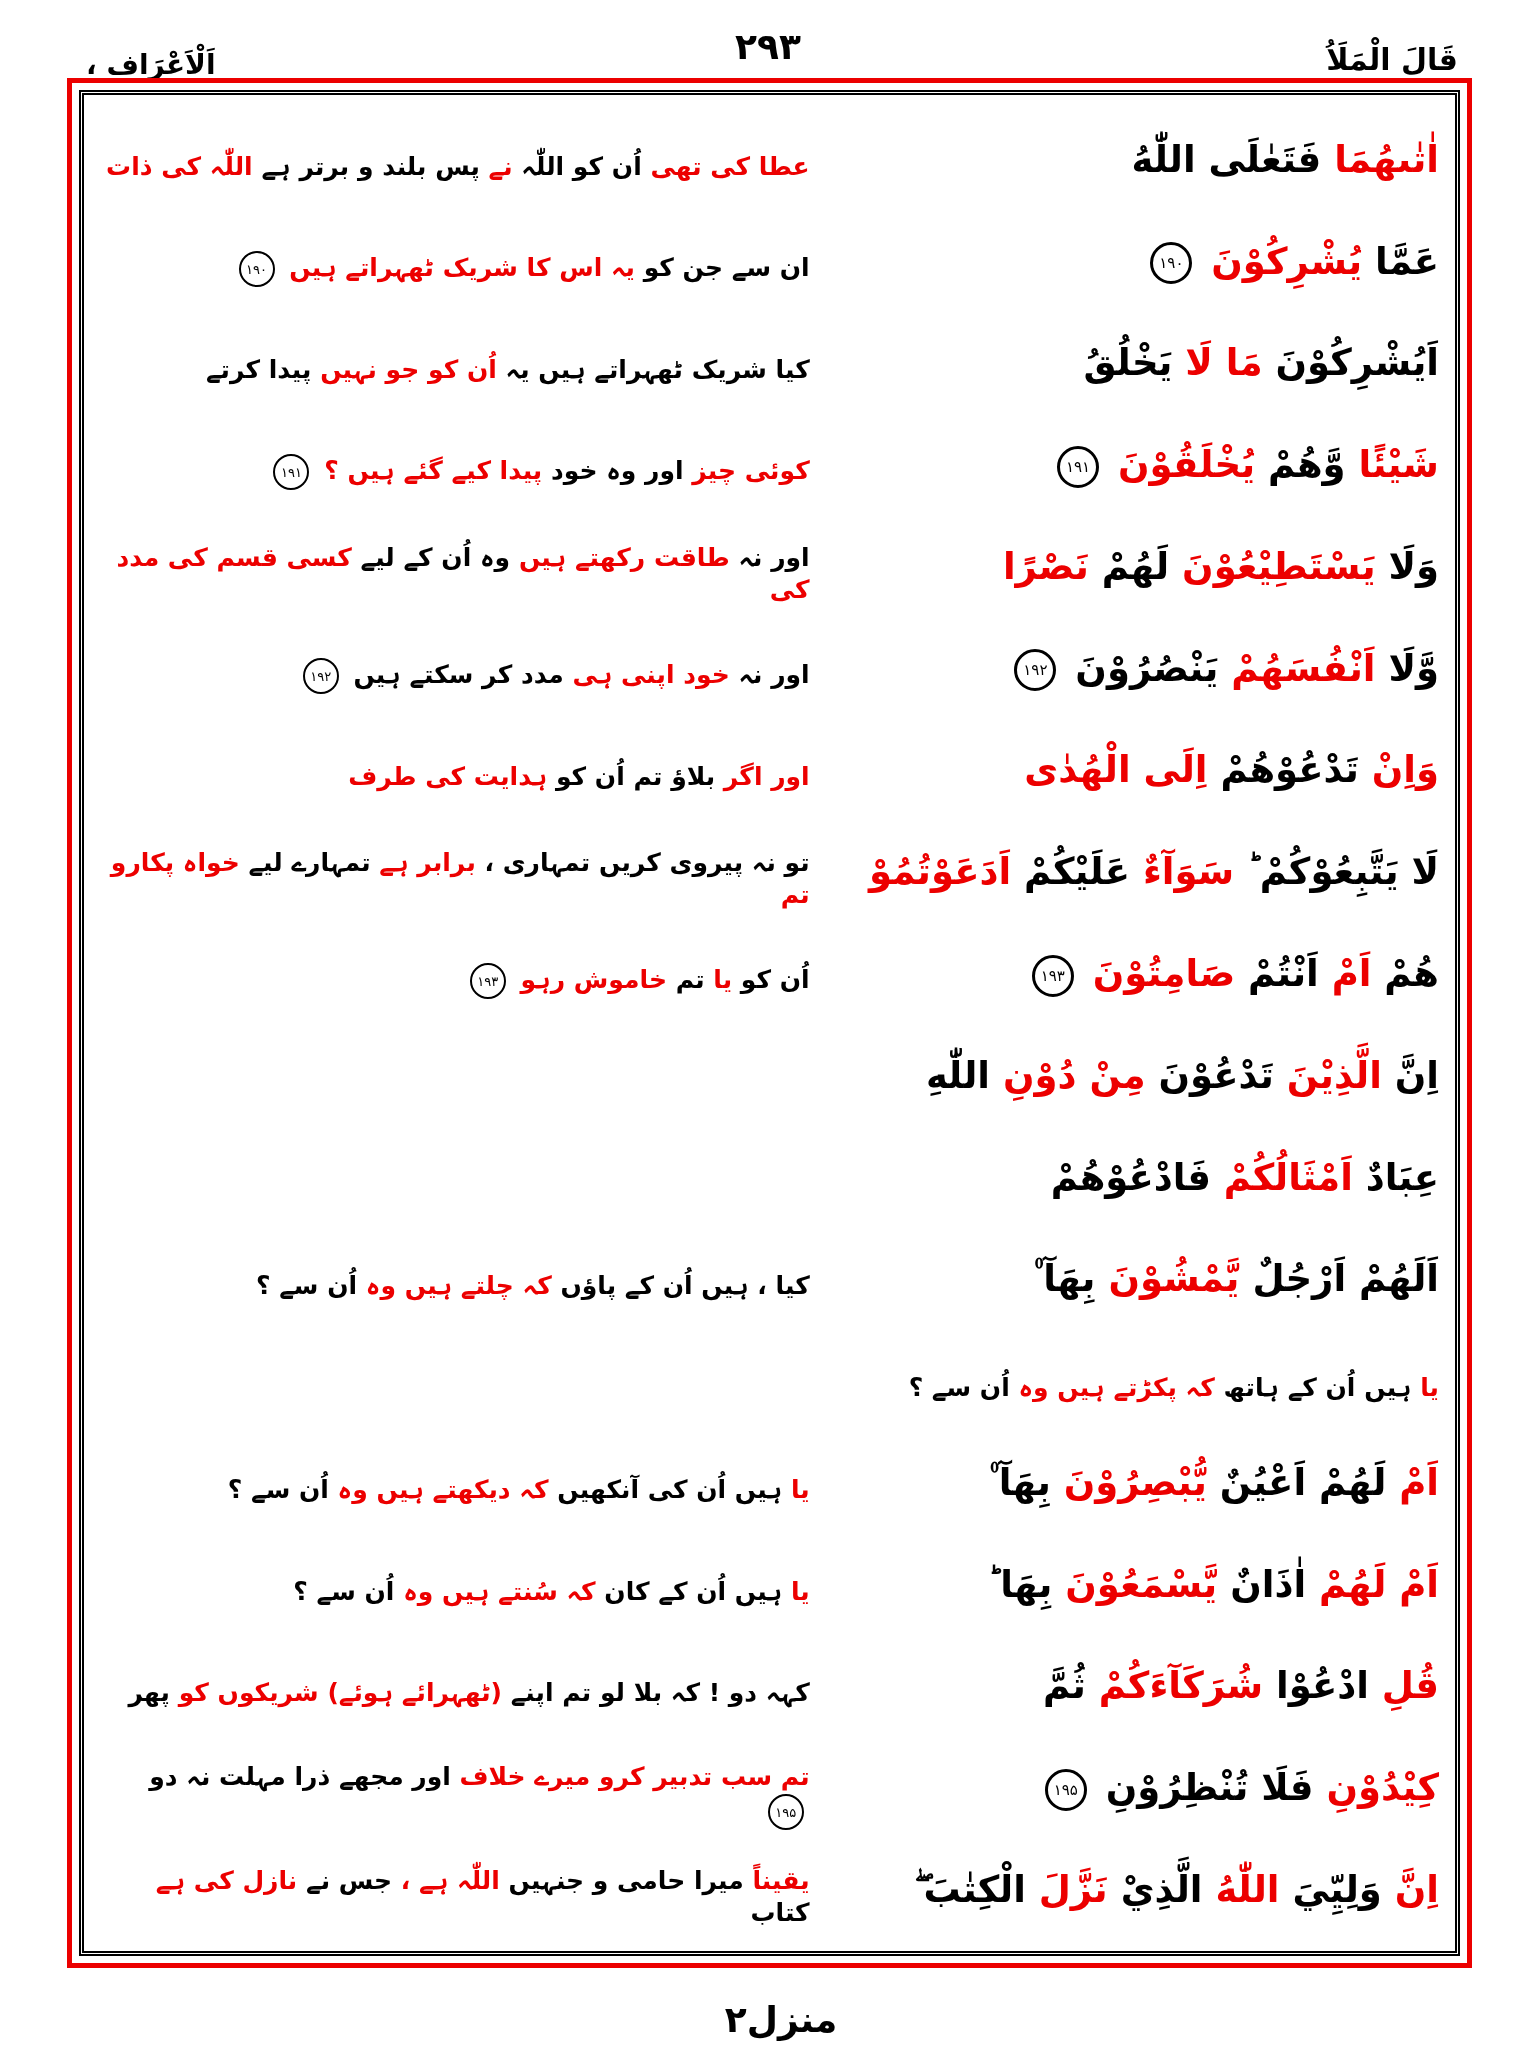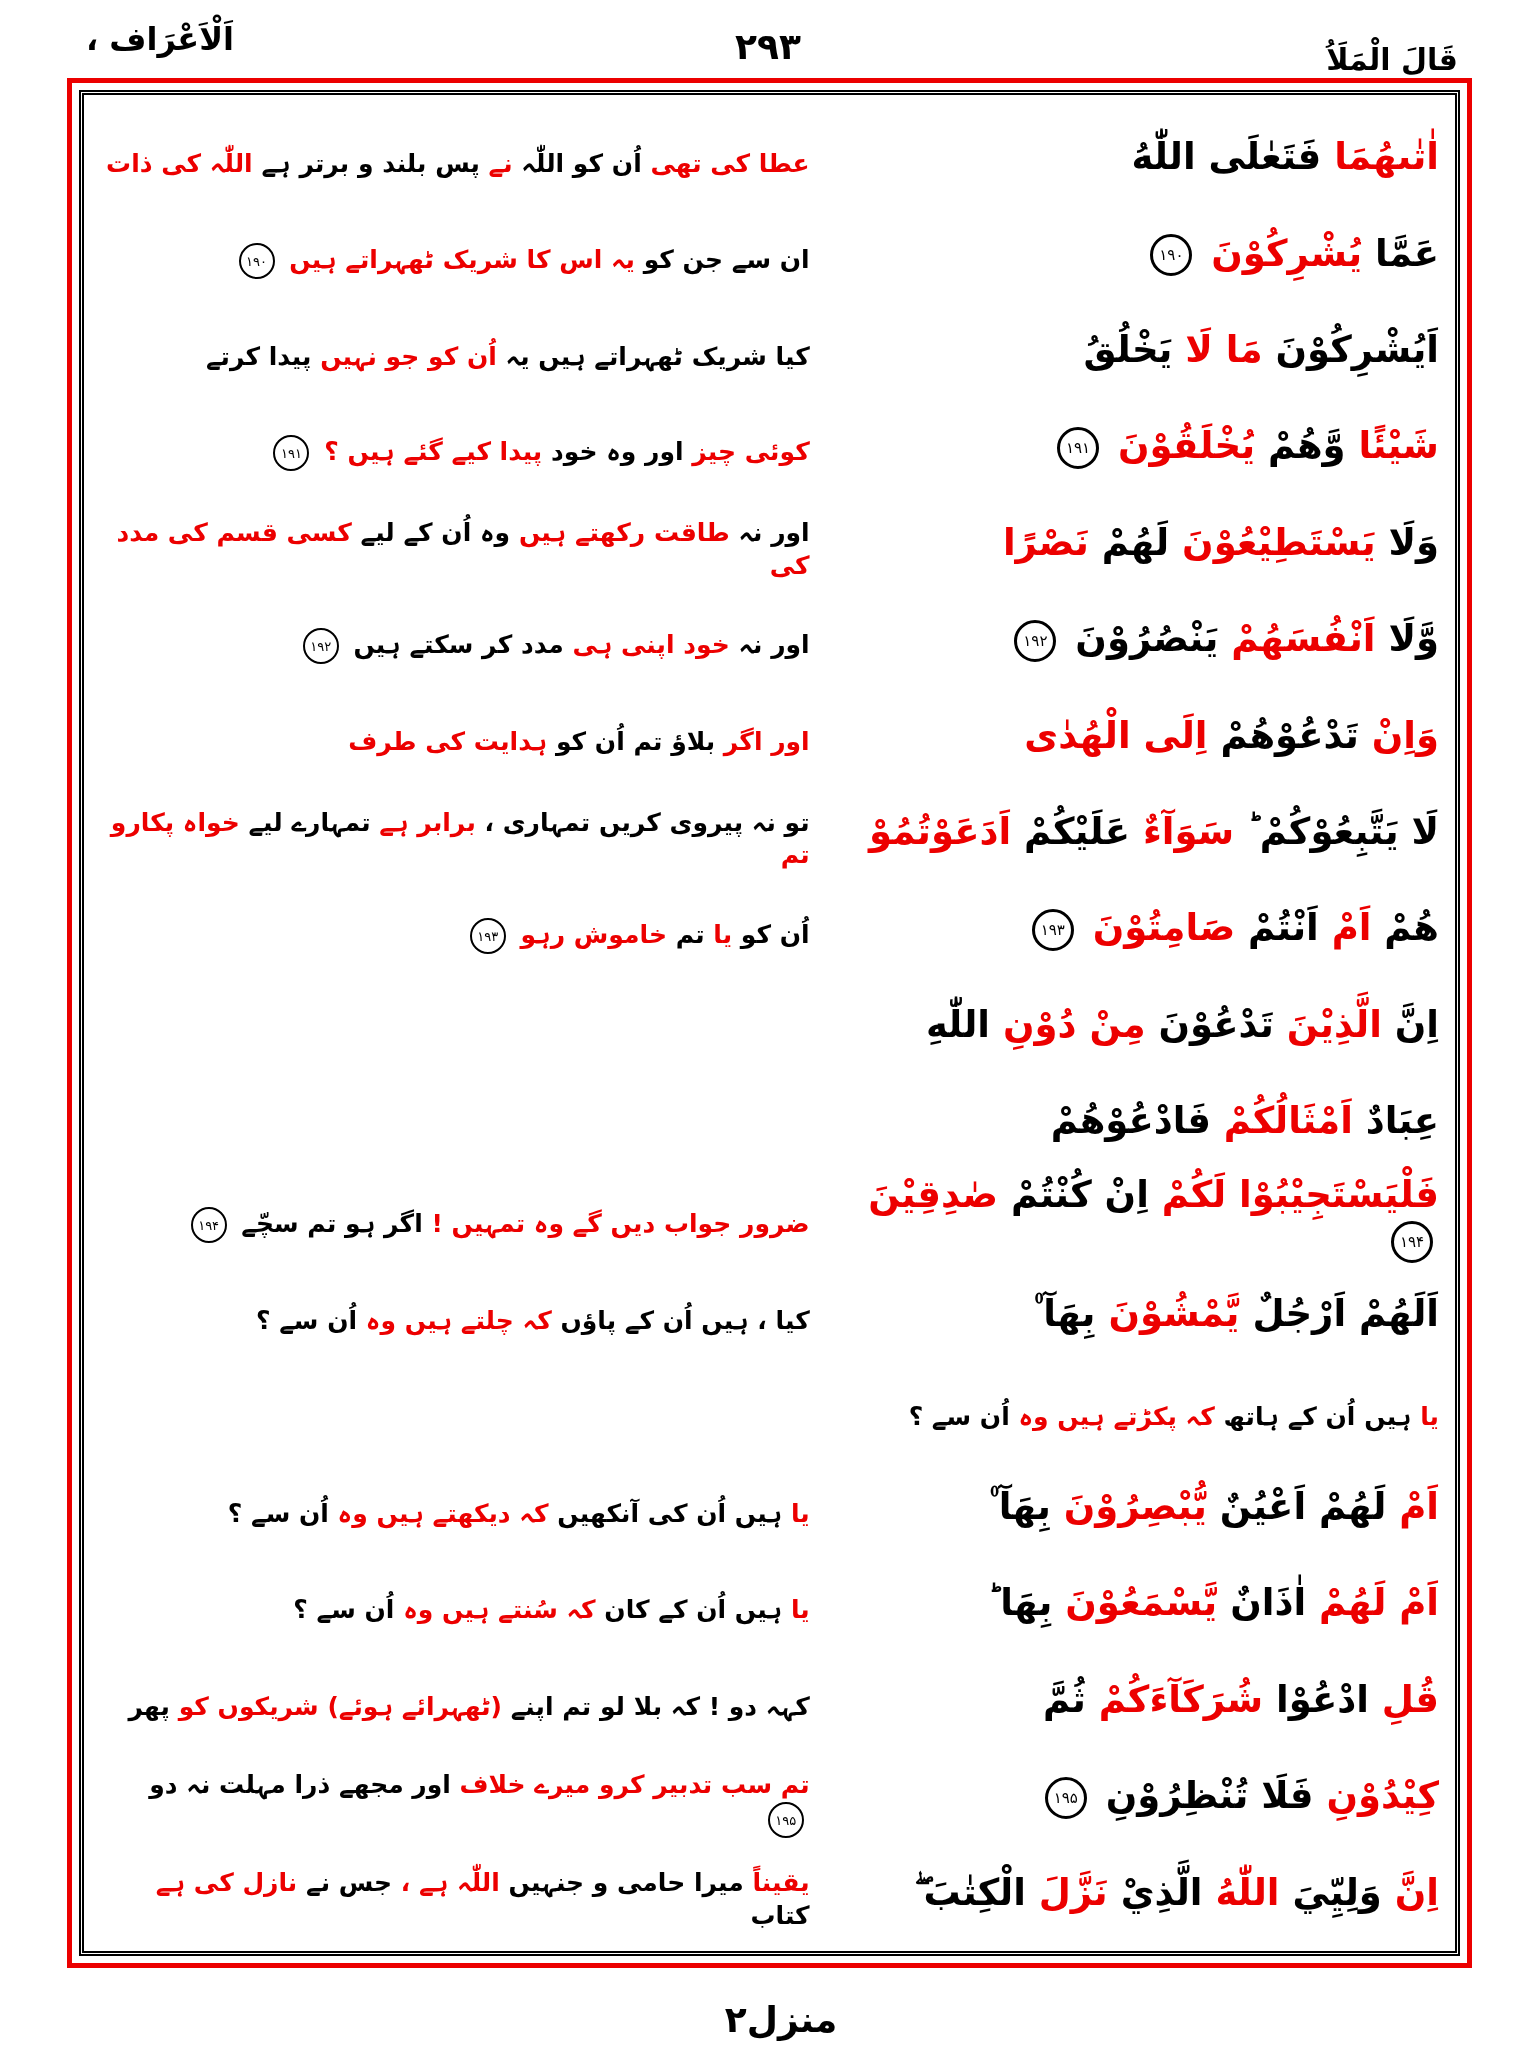--- a/index.html
+++ b/index.html
@@ -9,21 +9,21 @@
   *{box-sizing:border-box;}
   html,body{margin:0;padding:0;background:#ffffff;}
   body{
     width:1536px;height:2048px;position:relative;overflow:hidden;
     font-family:"DejaVu Sans",sans-serif;color:var(--ink);
   }
   .page{position:absolute;inset:0;direction:rtl;}
 
   
   .hdr-right{position:absolute;top:26px;right:78px;font-size:30px;font-weight:bold;margin-top:16px;}
-  .hdr-left{position:absolute;top:20px;left:86px;font-size:32px;font-weight:bold;}
+  .hdr-left{position:absolute;top:48px;left:86px;font-size:28px;font-weight:bold;}
   .hdr-center{position:absolute;top:26px;left:50%;transform:translateX(-50%);
     font-size:36px;font-weight:bold;letter-spacing:2px;}
 
   
   .frame-red{position:absolute;left:67px;right:64px;top:78px;bottom:80px;border:5px solid var(--red);}
   .frame-black{position:absolute;inset:7px;border:5px double var(--ink);}
 
   
   .rows{position:absolute;inset:14px 16px 10px 16px;display:flex;flex-direction:column;}
   .row{flex:1 1 0;display:flex;align-items:center;min-height:0;}
@@ -98,24 +98,20 @@
             <div class="col-arabic"><span class="seg black">هُمْ</span> <span class="seg red">اَمْ</span> <span class="seg black">اَنْتُمْ</span> <span class="seg red">صَامِتُوْنَ</span> <span class="medallion">۱۹۳</span> </div>
             <div class="col-urdu"><span class="seg black">اُن کو</span> <span class="seg red">یا</span> <span class="seg black">تم</span> <span class="seg red">خاموش رہو</span> <span class="medallion">۱۹۳</span> </div>
           </div>
           <div class="row">
             <div class="col-arabic"><span class="seg black">اِنَّ</span> <span class="seg red">الَّذِيْنَ</span> <span class="seg black">تَدْعُوْنَ</span> <span class="seg red">مِنْ دُوْنِ</span> <span class="seg black">اللّٰهِ</span> </div>
           </div>
           <div class="row">
             <div class="col-arabic"><span class="seg black">عِبَادٌ</span> <span class="seg red">اَمْثَالُكُمْ</span> <span class="seg black">فَادْعُوْهُمْ</span> </div>
           </div>
           <div class="row">
-            <div class="col-arabic"><span class="seg red">فَلْيَسْتَجِيْبُوْا لَكُمْ</span> <span class="seg black">اِنْ كُنْتُمْ</span> <span class="seg red">صٰدِقِيْنَ</span> <span class="medallion">۱۹۴</span> </div>
-            <div class="col-urdu"><span class="seg red">ضرور جواب دیں گے وہ تمہیں !</span> <span class="seg black">اگر ہو تم سچّے</span> <span class="medallion">۱۹۴</span> </div>
-          </div>
-          <div class="row">
             <div class="col-arabic"><span class="seg black">اَلَهُمْ اَرْجُلٌ</span> <span class="seg red">يَّمْشُوْنَ</span> <span class="seg black">بِهَآ ۠</span> </div>
             <div class="col-urdu"><span class="seg black">کیا ، ہیں اُن کے پاؤں</span> <span class="seg red">کہ چلتے ہیں وہ</span> <span class="seg black">اُن سے ؟</span> </div>
           </div>
           <div class="row">
             <div class="col-urdu"><span class="seg red">یا</span> <span class="seg black">ہیں اُن کے ہاتھ</span> <span class="seg red">کہ پکڑتے ہیں وہ</span> <span class="seg black">اُن سے ؟</span> </div>
           </div>
           <div class="row">
             <div class="col-arabic"><span class="seg red">اَمْ</span> <span class="seg black">لَهُمْ اَعْيُنٌ</span> <span class="seg red">يُّبْصِرُوْنَ</span> <span class="seg black">بِهَآ ۠</span> </div>
             <div class="col-urdu"><span class="seg red">یا</span> <span class="seg black">ہیں اُن کی آنکھیں</span> <span class="seg red">کہ دیکھتے ہیں وہ</span> <span class="seg black">اُن سے ؟</span> </div>
           </div>

